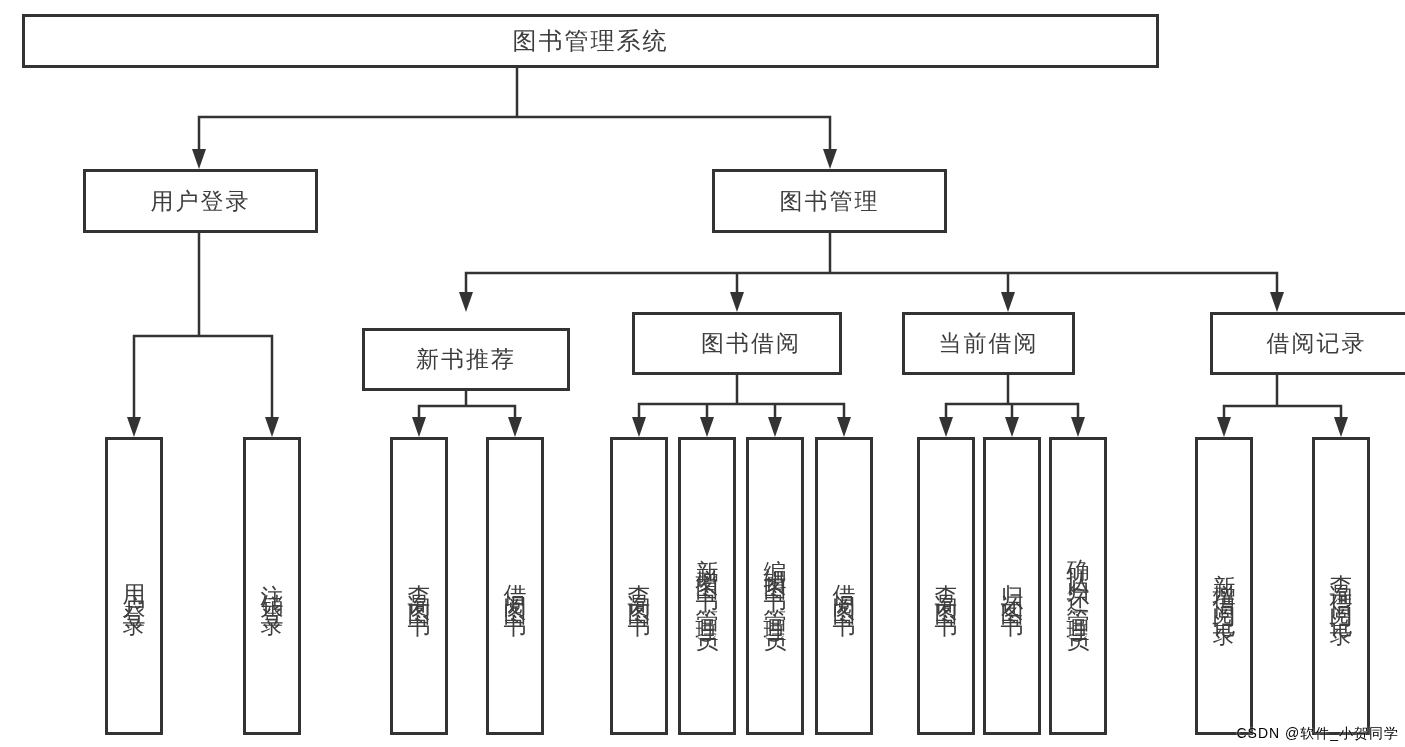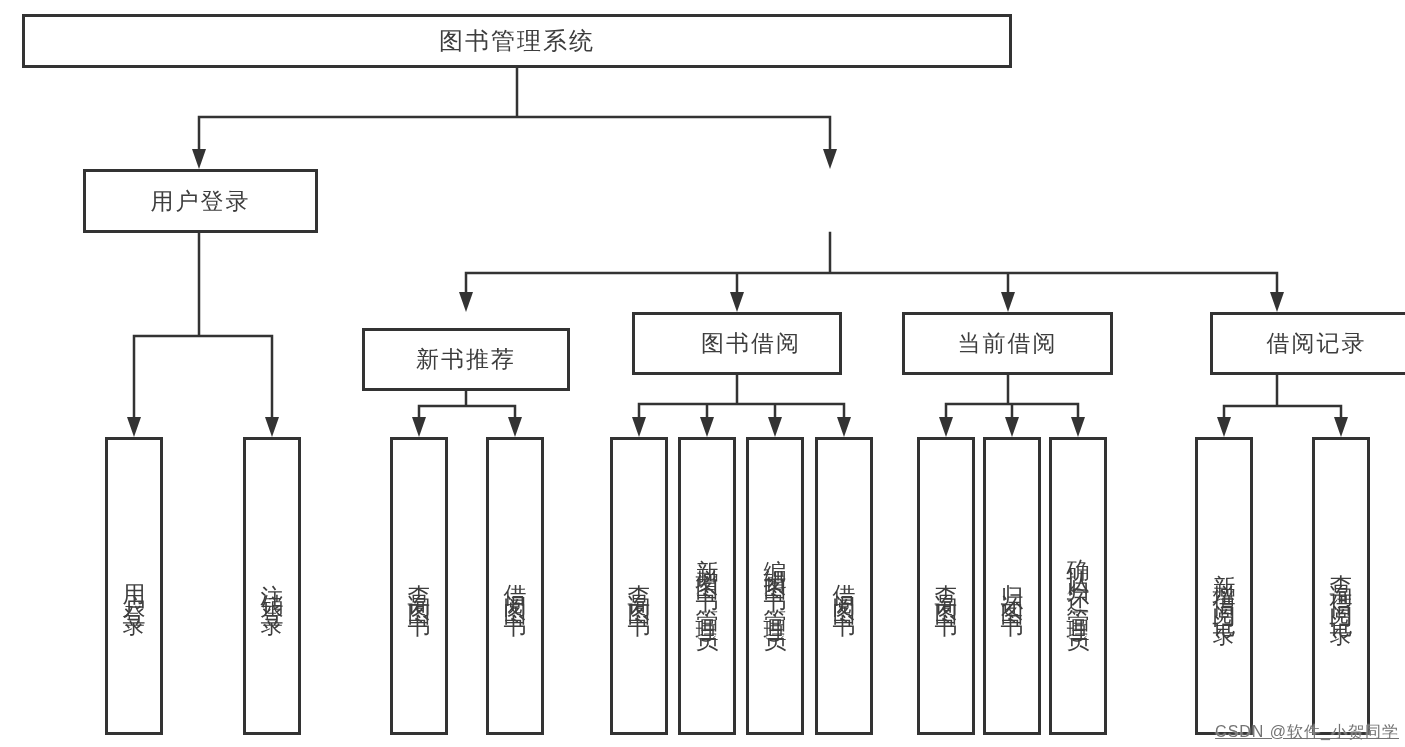--- a/index.html
+++ b/index.html
@@ -42,27 +42,26 @@
     line-height: 1;
     color: #3d3d3d;
   }
   .leaf { top: 437px; width: 58px; height: 298px; }
   .l3 { top: 312px; height: 63px; }
   .l2 { top: 169px; height: 64px; width: 235px; }
   #watermark {
     position: absolute;
     right: 6px;
     bottom: 4px;
-    font-size: 16px;
-    color: #737373;
+    font-size: 14px;
+    color: #000000;
     letter-spacing: 1px;
     text-shadow: 0 0 2px #ffffff;
     white-space: nowrap;
     z-index: 5;
-    text-decoration: underline;
   }
 </style>
 </head>
 <body>
 
 <div id="stage">
 
   <svg id="connectors" viewBox="0 0 1405 747" xmlns="http://www.w3.org/2000/svg">
     <g stroke="#333333" stroke-width="2.5" fill="none" stroke-linecap="square">
 
@@ -96,35 +95,38 @@
       <path d="M768,417 L782,417 L775,437 Z"></path>
       <path d="M837,417 L851,417 L844,437 Z"></path>
       <path d="M939,417 L953,417 L946,437 Z"></path>
       <path d="M1005,417 L1019,417 L1012,437 Z"></path>
       <path d="M1071,417 L1085,417 L1078,437 Z"></path>
       <path d="M1217,417 L1231,417 L1224,437 Z"></path>
       <path d="M1334,417 L1348,417 L1341,437 Z"></path>
     </g>
   </svg>
 
-  <div class="node hbox root-box" style="left:22px; top:14px; width:990px; height:54px;">
+  <div class="node hbox root-box" style="left:22px; top:14px; width:1137px; height:54px;">
     <span>图书管理系统</span>
   </div>
 
   <div class="node hbox l2" style="left:83px;">
     <span>用户登录</span>
+  </div>
+  <div class="node hbox l2" style="left:712px;">
+    <span>图书管理</span>
   </div>
 
   <div class="node hbox l3" style="left:362px; width:208px;margin-top:16px;">
     <span>新书推荐</span>
   </div>
   <div class="node hbox l3" style="left:632px; width:210px;padding-left:28px;">
     <span>图书借阅</span>
   </div>
-  <div class="node hbox l3" style="left:902px; width:211px;">
+  <div class="node hbox l3" style="left:902px; width:173px;">
     <span>当前借阅</span>
   </div>
   <div class="node hbox l3" style="left:1170px; width:213px;margin-left:40px;">
     <span>借阅记录</span>
   </div>
 
   <div class="node leaf" style="left:105px;">
     <span class="vbox-label">用户登录</span>
   </div>
   <div class="node leaf" style="left:243px;">

